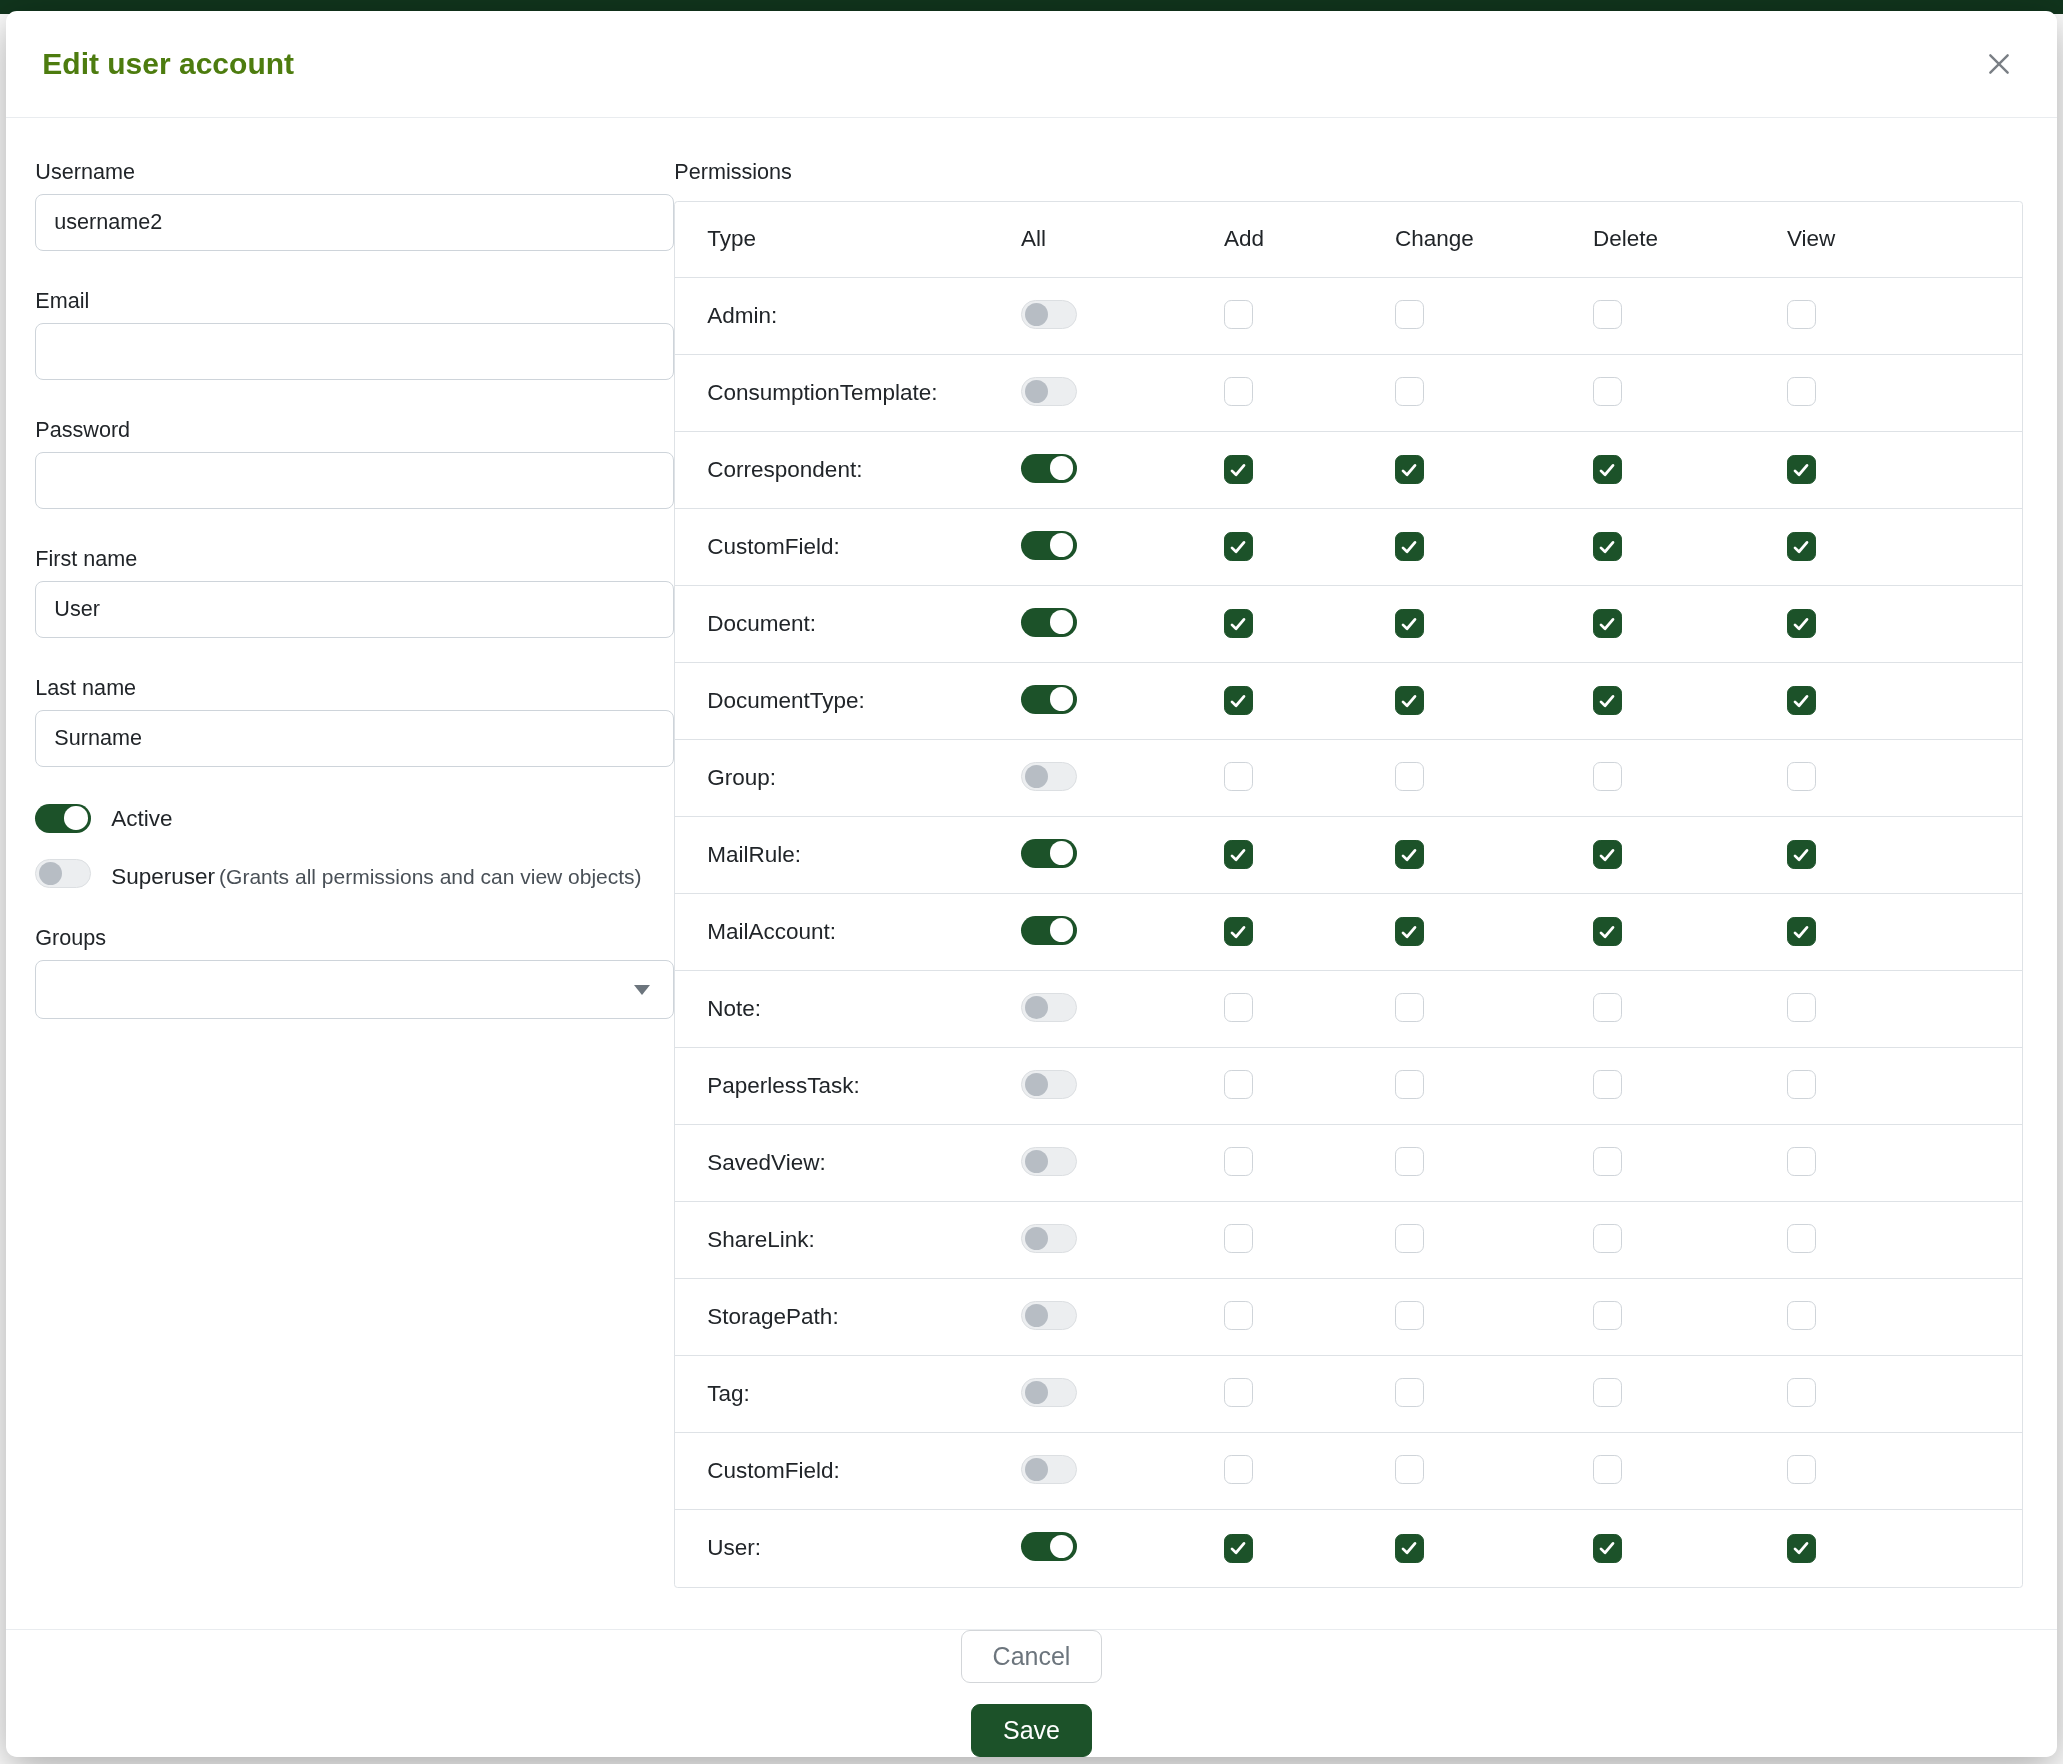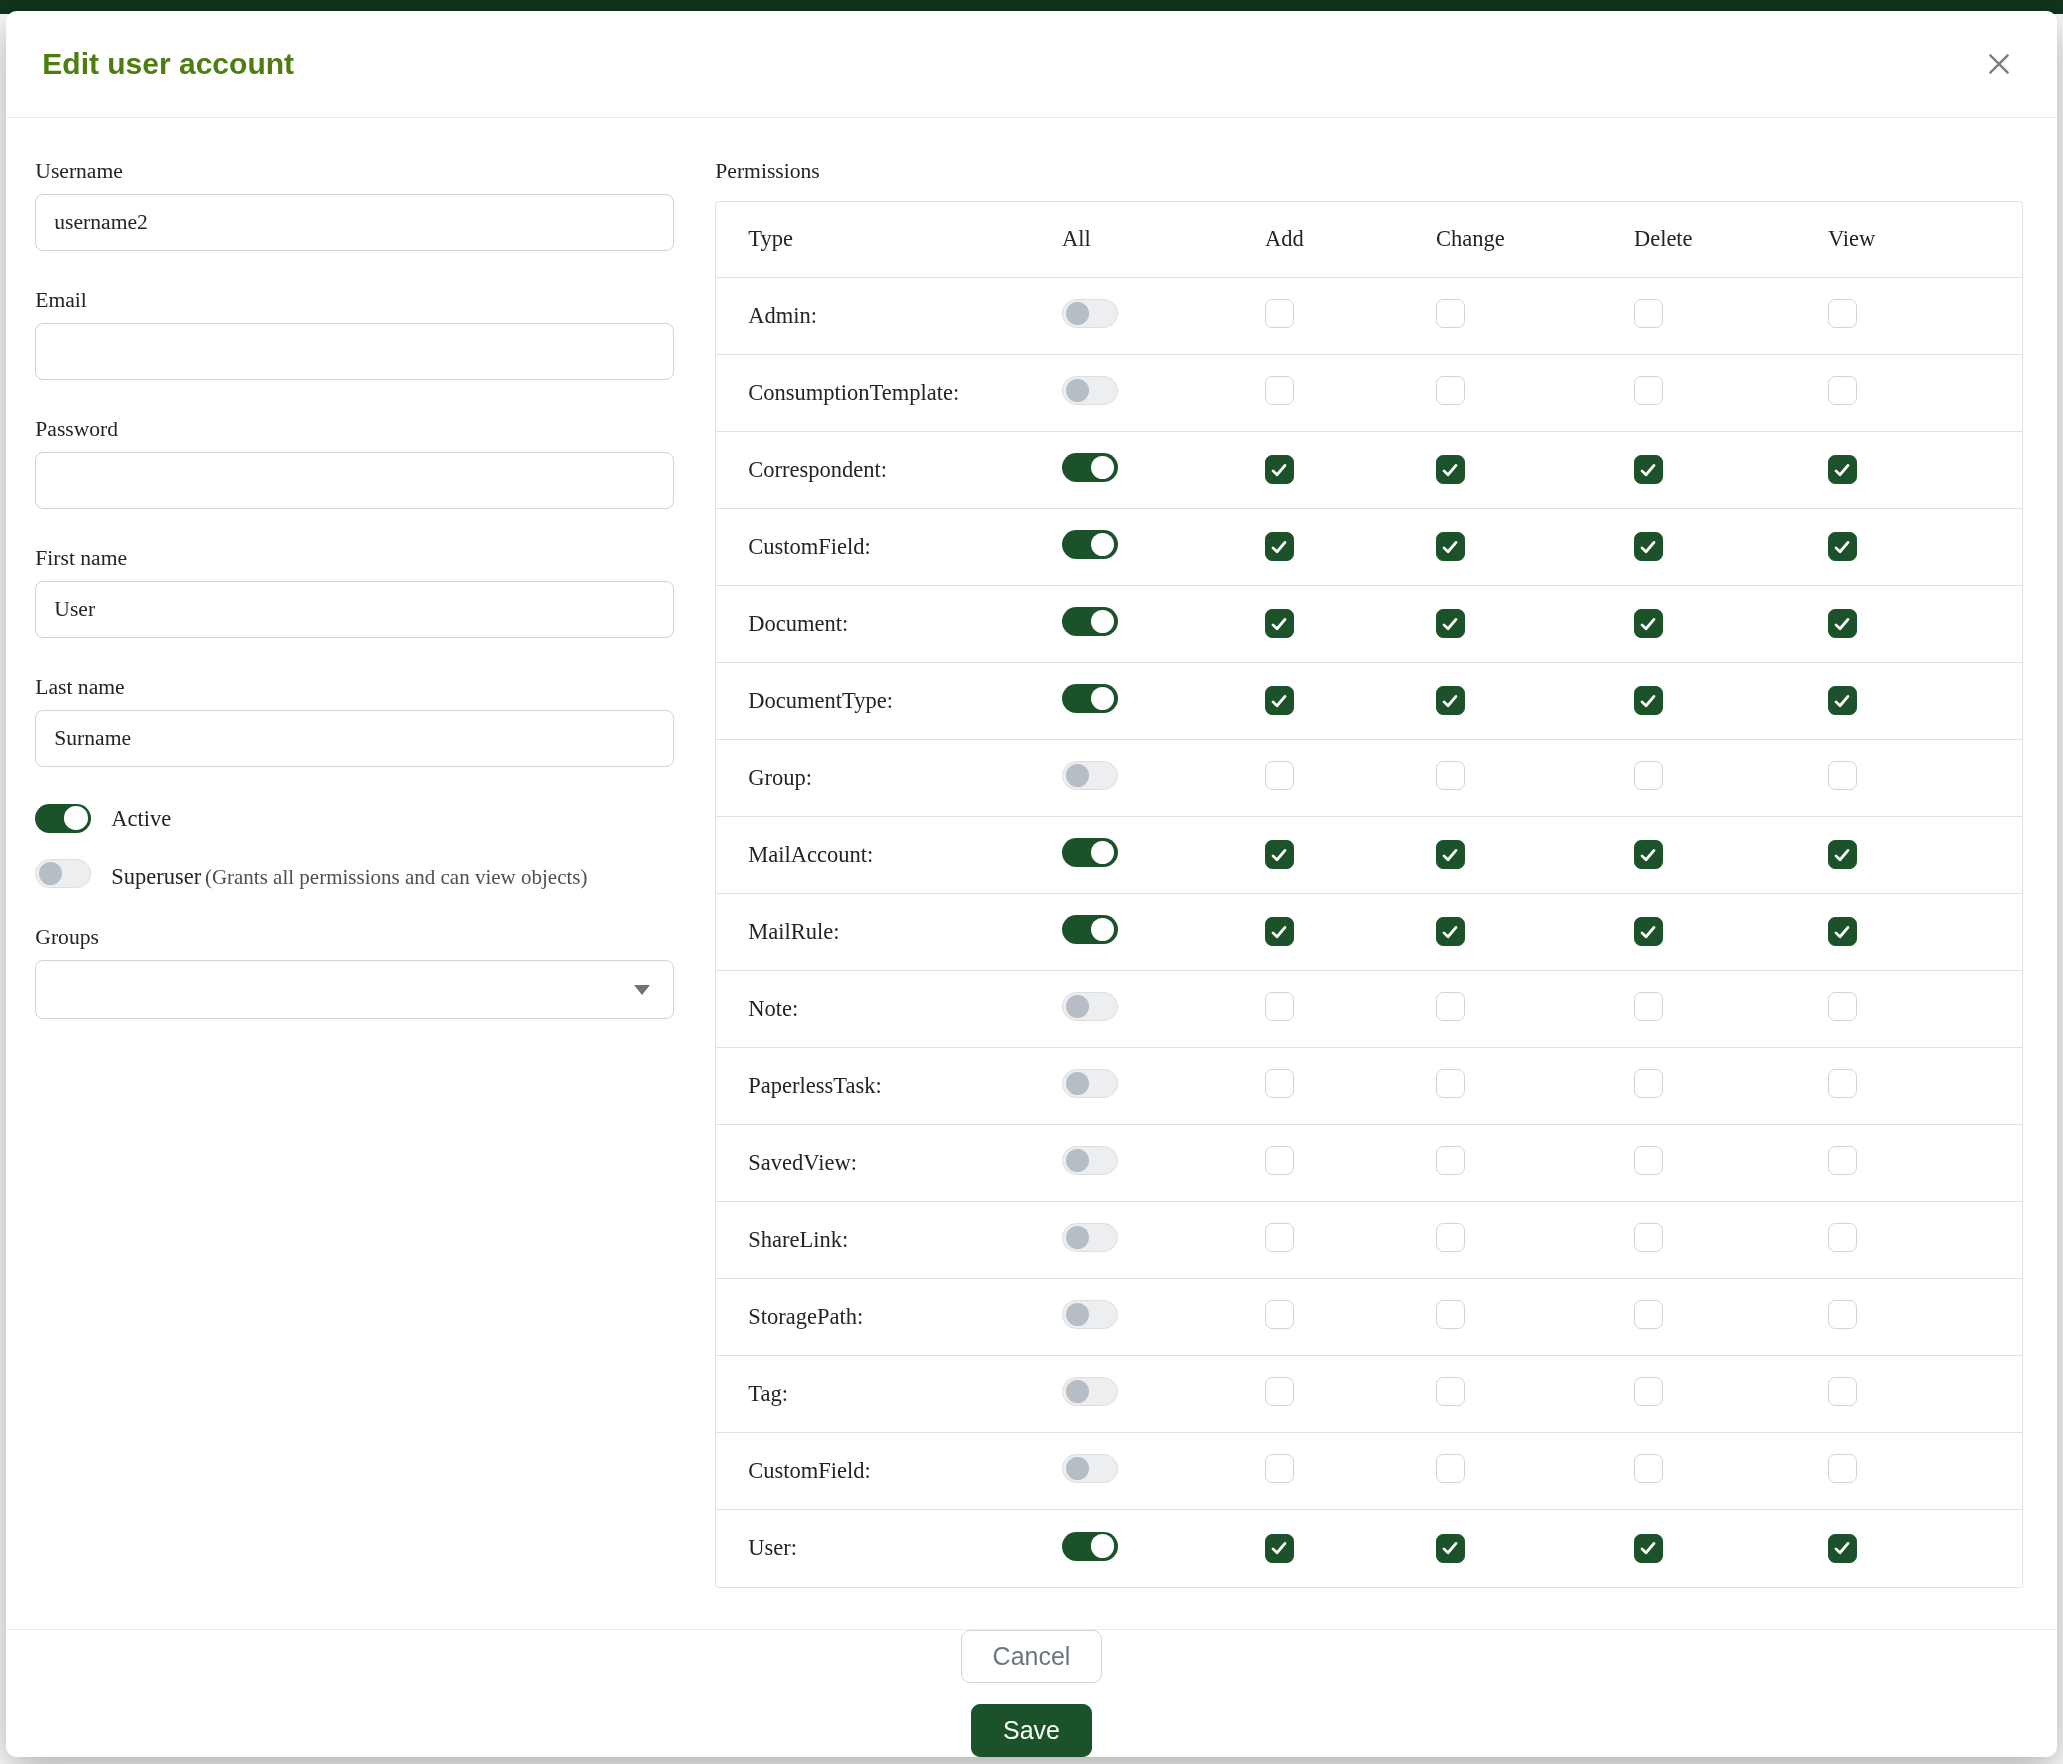--- a/index.html
+++ b/index.html
@@ -30,23 +30,22 @@
     display:flex;align-items:center;justify-content:space-between;
     padding:32px 36px 31px 36px;
     border-bottom:0.9px solid #e9ecef;
   }
   .modal-title{font-size:30px;font-weight:600;color:#4d7c0f;}
   .close-btn{
     width:43px;height:43px;display:flex;align-items:center;justify-content:center;
     cursor:pointer;border-radius:7.2px;
   }
   .modal-body{
-    display:flex;gap:41px;
+    display:flex;
     padding:40px 34px 0 29px;
-    font-family:Liberation Serif, serif;
   }
   .left-col{width:639px;flex:0 0 639px;}
   .right-col{flex:1;min-width:0;}
 
   .form-group{margin-bottom:36px;}
   .form-label{display:block;font-size:21.6px;line-height:27px;margin-bottom:9px;color:var(--text);}
   .form-control{
     display:block;width:100%;height:57px;
     border:0.9px solid var(--input-border);border-radius:8px;
     padding:0 18px;font-size:21.6px;color:var(--text);
@@ -393,56 +392,56 @@
     </div>
     <div class="cell">
       <span class="checkbox"></span>
     </div>
     <div class="cell">
       <span class="checkbox"></span>
     </div>
   </div>
 
   <div class="t-row t-grid">
+    <div class="cell first">MailRule:</div>
+    <div class="cell">
+      <span class="toggle on"><span class="knob"></span></span>
+    </div>
+    <div class="cell">
+      <span class="checkbox checked">
+                  <svg viewBox="0 0 16 16">
+                    <path d="M3.2 8.7l3.2 3.1 6.4-7.5" fill="none" stroke="#fff" stroke-width="2.2" stroke-linecap="round" stroke-linejoin="round"></path>
+                  </svg>
+                </span>
+    </div>
+    <div class="cell">
+      <span class="checkbox checked">
+                  <svg viewBox="0 0 16 16">
+                    <path d="M3.2 8.7l3.2 3.1 6.4-7.5" fill="none" stroke="#fff" stroke-width="2.2" stroke-linecap="round" stroke-linejoin="round"></path>
+                  </svg>
+                </span>
+    </div>
+    <div class="cell">
+      <span class="checkbox checked">
+                  <svg viewBox="0 0 16 16">
+                    <path d="M3.2 8.7l3.2 3.1 6.4-7.5" fill="none" stroke="#fff" stroke-width="2.2" stroke-linecap="round" stroke-linejoin="round"></path>
+                  </svg>
+                </span>
+    </div>
+    <div class="cell">
+      <span class="checkbox checked">
+                  <svg viewBox="0 0 16 16">
+                    <path d="M3.2 8.7l3.2 3.1 6.4-7.5" fill="none" stroke="#fff" stroke-width="2.2" stroke-linecap="round" stroke-linejoin="round"></path>
+                  </svg>
+                </span>
+    </div>
+  </div>
+
+  <div class="t-row t-grid">
     <div class="cell first">MailAccount:</div>
-    <div class="cell">
-      <span class="toggle on"><span class="knob"></span></span>
-    </div>
-    <div class="cell">
-      <span class="checkbox checked">
-                  <svg viewBox="0 0 16 16">
-                    <path d="M3.2 8.7l3.2 3.1 6.4-7.5" fill="none" stroke="#fff" stroke-width="2.2" stroke-linecap="round" stroke-linejoin="round"></path>
-                  </svg>
-                </span>
-    </div>
-    <div class="cell">
-      <span class="checkbox checked">
-                  <svg viewBox="0 0 16 16">
-                    <path d="M3.2 8.7l3.2 3.1 6.4-7.5" fill="none" stroke="#fff" stroke-width="2.2" stroke-linecap="round" stroke-linejoin="round"></path>
-                  </svg>
-                </span>
-    </div>
-    <div class="cell">
-      <span class="checkbox checked">
-                  <svg viewBox="0 0 16 16">
-                    <path d="M3.2 8.7l3.2 3.1 6.4-7.5" fill="none" stroke="#fff" stroke-width="2.2" stroke-linecap="round" stroke-linejoin="round"></path>
-                  </svg>
-                </span>
-    </div>
-    <div class="cell">
-      <span class="checkbox checked">
-                  <svg viewBox="0 0 16 16">
-                    <path d="M3.2 8.7l3.2 3.1 6.4-7.5" fill="none" stroke="#fff" stroke-width="2.2" stroke-linecap="round" stroke-linejoin="round"></path>
-                  </svg>
-                </span>
-    </div>
-  </div>
-
-  <div class="t-row t-grid">
-    <div class="cell first">MailRule:</div>
     <div class="cell">
       <span class="toggle on"><span class="knob"></span></span>
     </div>
     <div class="cell">
       <span class="checkbox checked">
                   <svg viewBox="0 0 16 16">
                     <path d="M3.2 8.7l3.2 3.1 6.4-7.5" fill="none" stroke="#fff" stroke-width="2.2" stroke-linecap="round" stroke-linejoin="round"></path>
                   </svg>
                 </span>
     </div>

